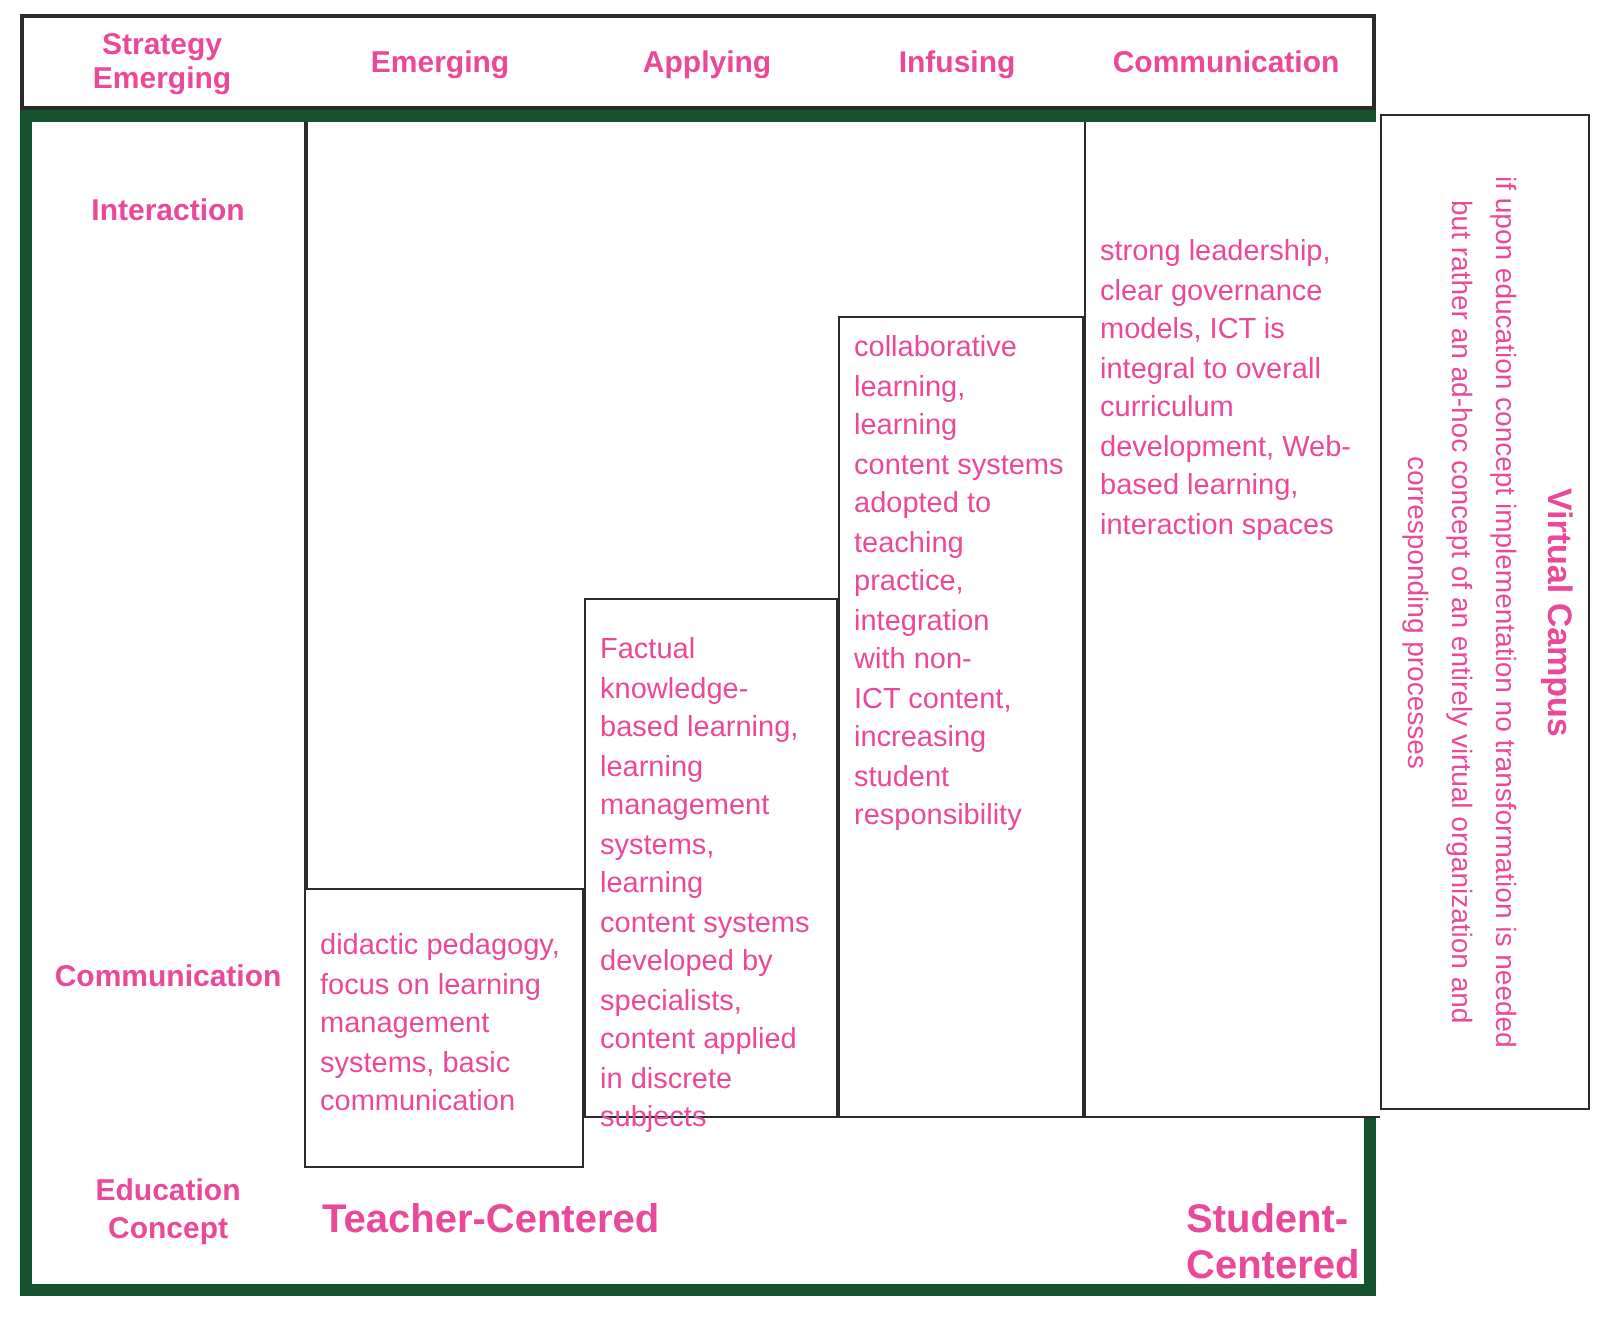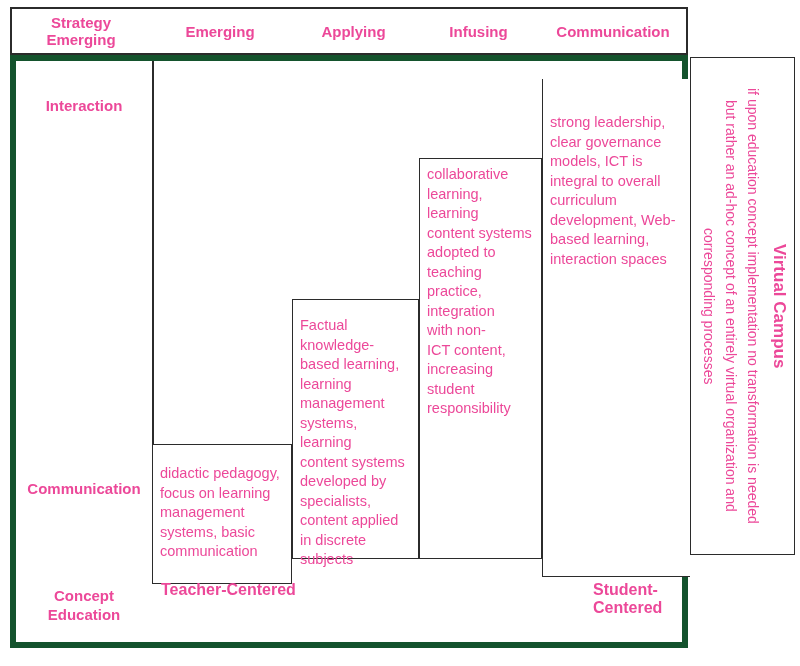--- a/index.html
+++ b/index.html
@@ -37,28 +37,28 @@
   
   .stage {
     position:absolute; border:1.5px solid #2b2b2b; background:#fff;
     box-sizing:border-box; font-size:14.5px; line-height:19.5px;
     padding:0 4px 0 7px;
   }
   .stage-text { white-space:pre-line; }
   .stage.emerging     { left:136px; top:358px; width:140px; height:140px; padding-top:19px;margin-top:25px; }
   .stage.applying     { left:276px; top:238px; width:127px; height:260px; padding-top:16px; }
   .stage.infusing     { left:403px; top:97px;  width:123px; height:401px; padding-top:6px; }
-  .stage.transforming { left:526px; top:18px;     width:148px; height:498px; padding-top:34px;
+  .stage.transforming { left:526px; top:0;     width:148px; height:498px; padding-top:56px;
                         border-top:none; border-right:none; }
   
   .edu-label {
     position:absolute; left:0; top:525px; width:136px; text-align:center;
     font-weight:bold; font-size:15px; line-height:19px;
   }
-  .axis-end { position:absolute; top:520px; font-weight:bold; font-size:16px; }
+  .axis-end { position:absolute; top:538px; font-weight:bold; font-size:20px; }
   .axis-end.teacher { left:145px; }
   .axis-end.student { left:533px;margin-left:44px; }
   
   .sidebar-box {
     position:absolute; left:690px; top:57px; width:105px; height:498px;
     border:1.5px solid #2b2b2b; box-sizing:border-box; background:#fff;
     writing-mode:vertical-rl; text-align:center; padding:2px 2px;
   }
   .vc-title { font-weight:bold; font-size:17px; line-height:26px; margin-left:2px; white-space:nowrap; }
   .vc-line  { font-size:14px; line-height:22px; white-space:nowrap; }
@@ -127,22 +127,22 @@
 clear governance
 models, ICT is
 integral to overall
 curriculum
 development, Web-
 based learning,
 interaction spaces</div>
     </div>
 
     <div class="edu-label">
+      <div>Education</div>
       <div>Concept</div>
-      <div>Education</div>
     </div>
     <div class="axis-end teacher">Teacher-Centered</div>
     <div class="axis-end student">Student-Centered</div>
   </div>
 
   <div class="sidebar-box">
     <div class="vc-title">Virtual Campus</div>
     <div class="vc-line">if upon education concept implementation no transformation is needed</div>
     <div class="vc-line">but rather an ad-hoc concept of an entirely virtual organization and</div>
     <div class="vc-line">corresponding processes</div>

